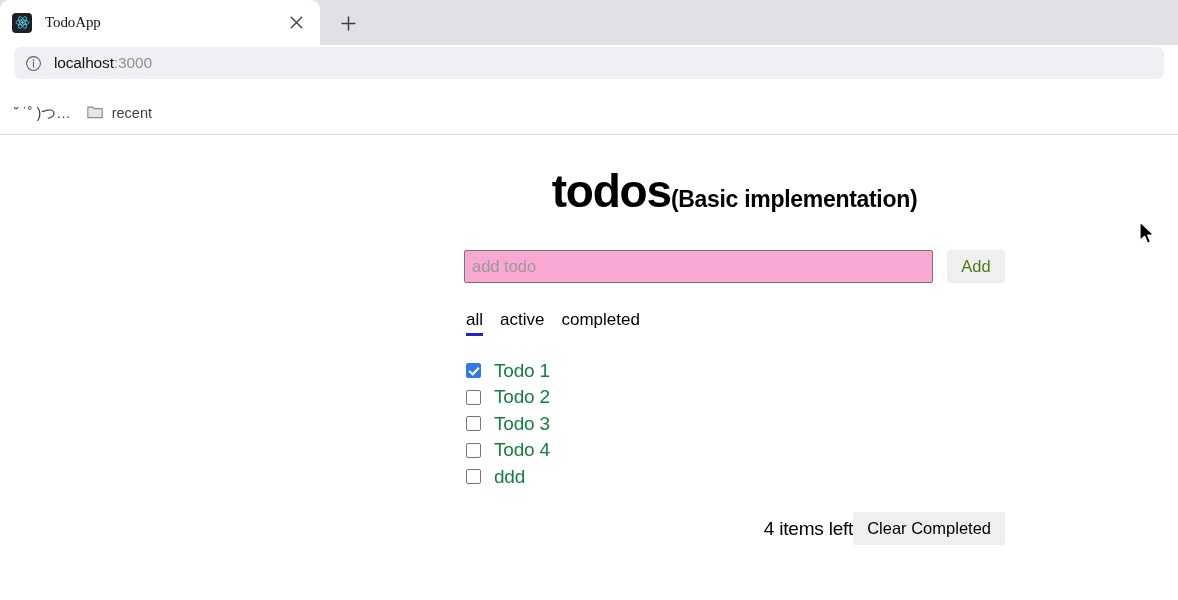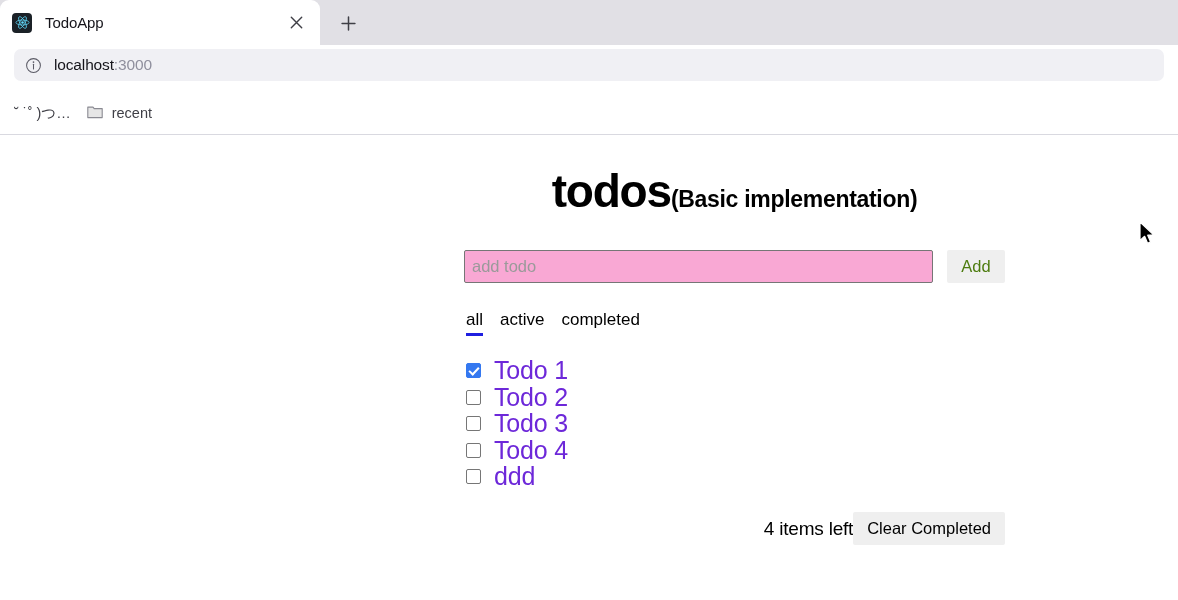--- a/index.html
+++ b/index.html
@@ -23,20 +23,21 @@
     width: 1178px;
   }
 
   
   .tab-strip {
     position: relative;
     height: 45px;
     background: #e1e0e5;
     display: flex;
     align-items: flex-end;
+    font-family: Liberation Serif, serif;
   }
   .tab {
     position: relative;
     width: 320px;
     height: 45px;
     background: #ffffff;
     border-radius: 9px 9px 0 0;
     display: flex;
     align-items: center;
     padding: 0 0 0 12px;
@@ -84,22 +85,22 @@
     justify-content: center;
     border-radius: 5px;
     color: #3f3f46;
   }
 
   
   .nav-bar {
     height: 47px;
     background: #ffffff;
     display: flex;
-    align-items: flex-end;
-    padding: 11px 14px;
+    align-items: flex-start;
+    padding: 2px 14px;
     box-sizing: border-box;
   }
   .url-field {
     flex: 1 1 auto;
     height: 32px;
     background: #f0f0f4;
     border-radius: 7px;
     display: flex;
     align-items: center;
     padding: 0 11px;
@@ -263,22 +264,22 @@
   .todo-check.checked::after {
     content: "";
     position: absolute;
     left: 4px; top: 1px;
     width: 4px; height: 8px;
     border: solid #ffffff;
     border-width: 0 2px 2px 0;
     transform: rotate(43deg);
   }
   .todo-label {
-    font-size: 25px;
-    color: #6d28d9;
+    font-size: 19px;
+    color: #15803d;
     letter-spacing: -0.2px;
   }
 
   .footer {
     display: flex;
     align-items: center;
     justify-content: flex-end;
     margin-top: 22px;
     padding-left: 2px;
   }

